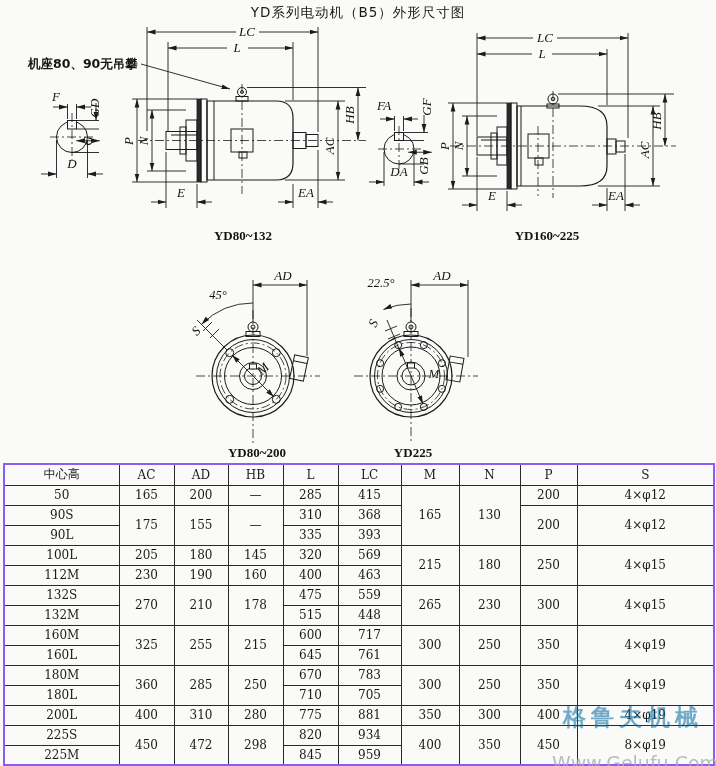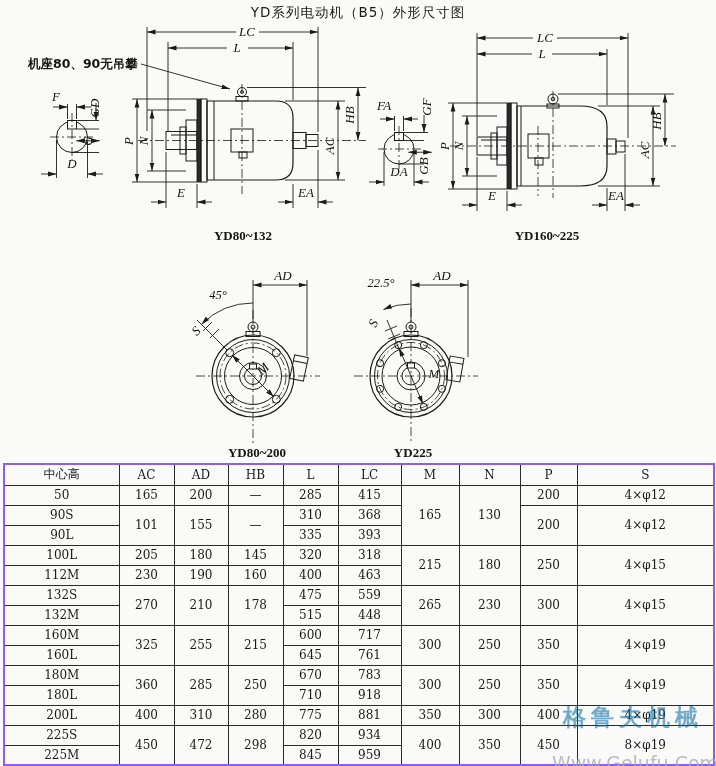--- a/index.html
+++ b/index.html
@@ -347,40 +347,40 @@
           <td>—</td>
           <td>285</td>
           <td>415</td>
           <td rowspan="3">165</td>
           <td rowspan="3">130</td>
           <td>200</td>
           <td>4×φ12</td>
         </tr>
         <tr>
           <td>90S</td>
-          <td rowspan="2">101</td>
+          <td rowspan="2">175</td>
           <td rowspan="2">155</td>
           <td rowspan="2">—</td>
           <td>310</td>
           <td>368</td>
           <td rowspan="2">200</td>
           <td rowspan="2">4×φ12</td>
         </tr>
         <tr>
           <td>90L</td>
           <td>335</td>
           <td>393</td>
         </tr>
         <tr>
           <td>100L</td>
           <td>205</td>
           <td>180</td>
           <td>145</td>
           <td>320</td>
-          <td>318</td>
+          <td>569</td>
           <td rowspan="2">215</td>
           <td rowspan="2">180</td>
           <td rowspan="2">250</td>
           <td rowspan="2">4×φ15</td>
         </tr>
         <tr>
           <td>112M</td>
           <td>230</td>
           <td>190</td>
           <td>160</td>
@@ -429,21 +429,21 @@
           <td>670</td>
           <td>783</td>
           <td rowspan="2">300</td>
           <td rowspan="2">250</td>
           <td rowspan="2">350</td>
           <td rowspan="2">4×φ19</td>
         </tr>
         <tr>
           <td>180L</td>
           <td>710</td>
-          <td>918</td>
+          <td>705</td>
         </tr>
         <tr>
           <td>200L</td>
           <td>400</td>
           <td>310</td>
           <td>280</td>
           <td>775</td>
           <td>881</td>
           <td>350</td>
           <td>300</td>

